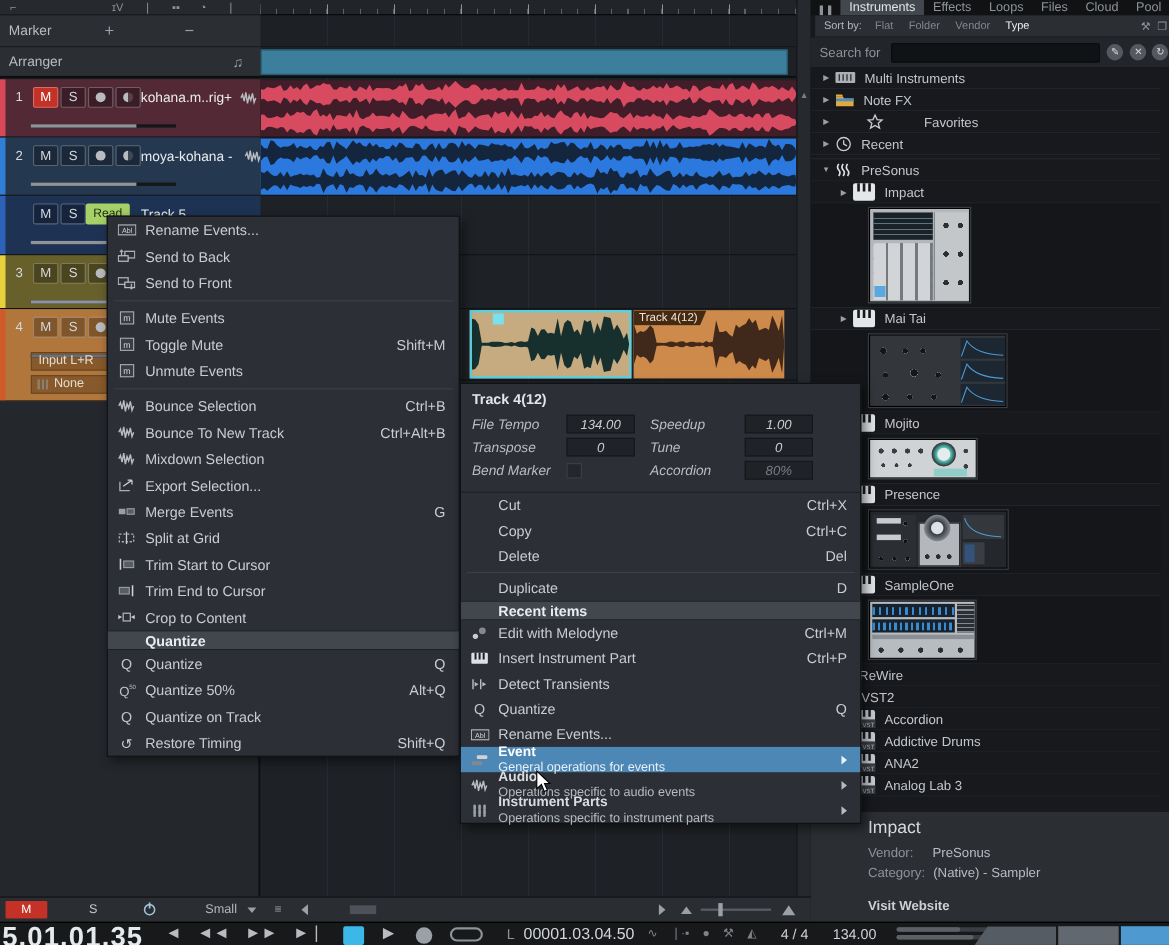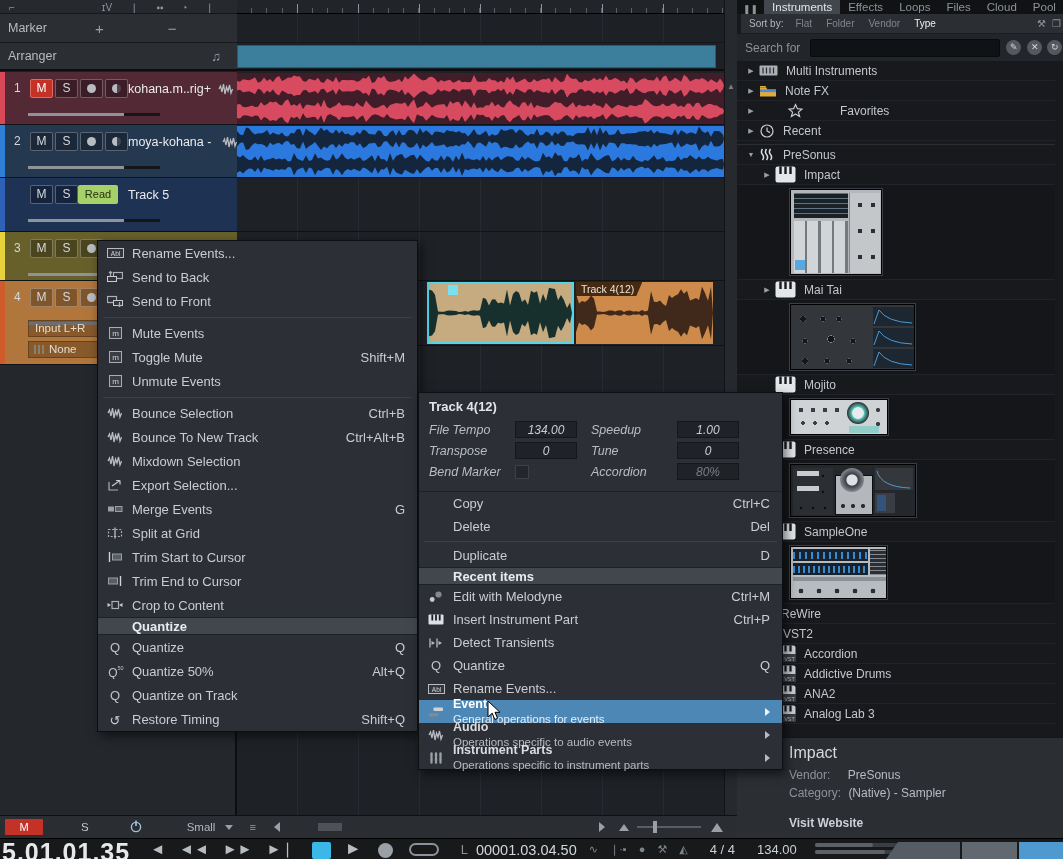--- a/index.html
+++ b/index.html
@@ -53,21 +53,21 @@
   #clip4a{left:190px;top:211px;width:147px;height:62px;background:#c6ab80;border:2px solid #56d4e6;}
   #clip4b{left:339px;top:211px;width:137px;height:62px;background:#cd8a4a;}
   .cliplabel{position:absolute;top:0;left:0;height:14px;padding:0 8px 0 5px;background:rgba(44,25,9,.85);
      color:#f2e3d3;font-size:10.5px;line-height:14px;white-space:nowrap;
      clip-path:polygon(0 0,100% 0,calc(100% - 6px) 100%,0 100%);}
   #sel-handle{position:absolute;left:19px;top:1px;width:10px;height:10px;background:#7ae0f0;}
   #arr-scroll{left:724px;top:0;width:13px;height:815px;background:#26292e;border-left:1px solid #121418;
      color:#7a7e84;font-size:8px;text-align:center;}
   
   .menu{background:#2c2f35;border:1px solid #0d0f12;box-shadow:3px 4px 10px rgba(0,0,0,.55);z-index:10;
-        display:flex;flex-direction:column;margin-top:44px;}
+        display:flex;flex-direction:column;}
   .mi{display:flex;align-items:center;height:24px;padding:0 12px 0 7px;position:relative;flex:0 0 auto;}
   .mi .ic{width:20px;flex:0 0 20px;margin-right:7px;display:flex;justify-content:center;align-items:center;}
   .mi .lb{flex:1;white-space:nowrap;font-size:13px;color:#c9cdd2;}
   .mi .sc{margin-left:14px;font-size:13px;color:#c9cdd2;}
   .mi.sep{height:8px;padding:0;}
   .mi.sep::after{content:'';position:absolute;left:5px;right:5px;top:50%;border-top:1px solid #3c4046;}
   .mi.hdr{height:18px;background:#42474e;border-top:1px solid #1d2024;border-bottom:1px solid #1d2024;}
   .mi.hdr .lb{font-weight:bold;color:#e9ecef;padding-left:27px;}
   #menu2 .mi{height:23px;}
   #menu2 .mi.hdr{height:18px;}
@@ -488,20 +488,25 @@
             <span class="flab">Bend Marker</span>
             <span class="fcheck"></span>
             <span class="flab">Accordion</span>
             <span class="fval gray">80%</span>
           </div>
         </div>
     </div>
     <div id="m2items">
         <div class="mi">
           <span class="ic"></span>
+          <span class="lb">Cut</span>
+          <span class="sc">Ctrl+X</span>
+        </div>
+        <div class="mi">
+          <span class="ic"></span>
           <span class="lb">Copy</span>
           <span class="sc">Ctrl+C</span>
         </div>
         <div class="mi">
           <span class="ic"></span>
           <span class="lb">Delete</span>
           <span class="sc">Del</span>
         </div>
         <div class="mi sep"></div>
         <div class="mi">

